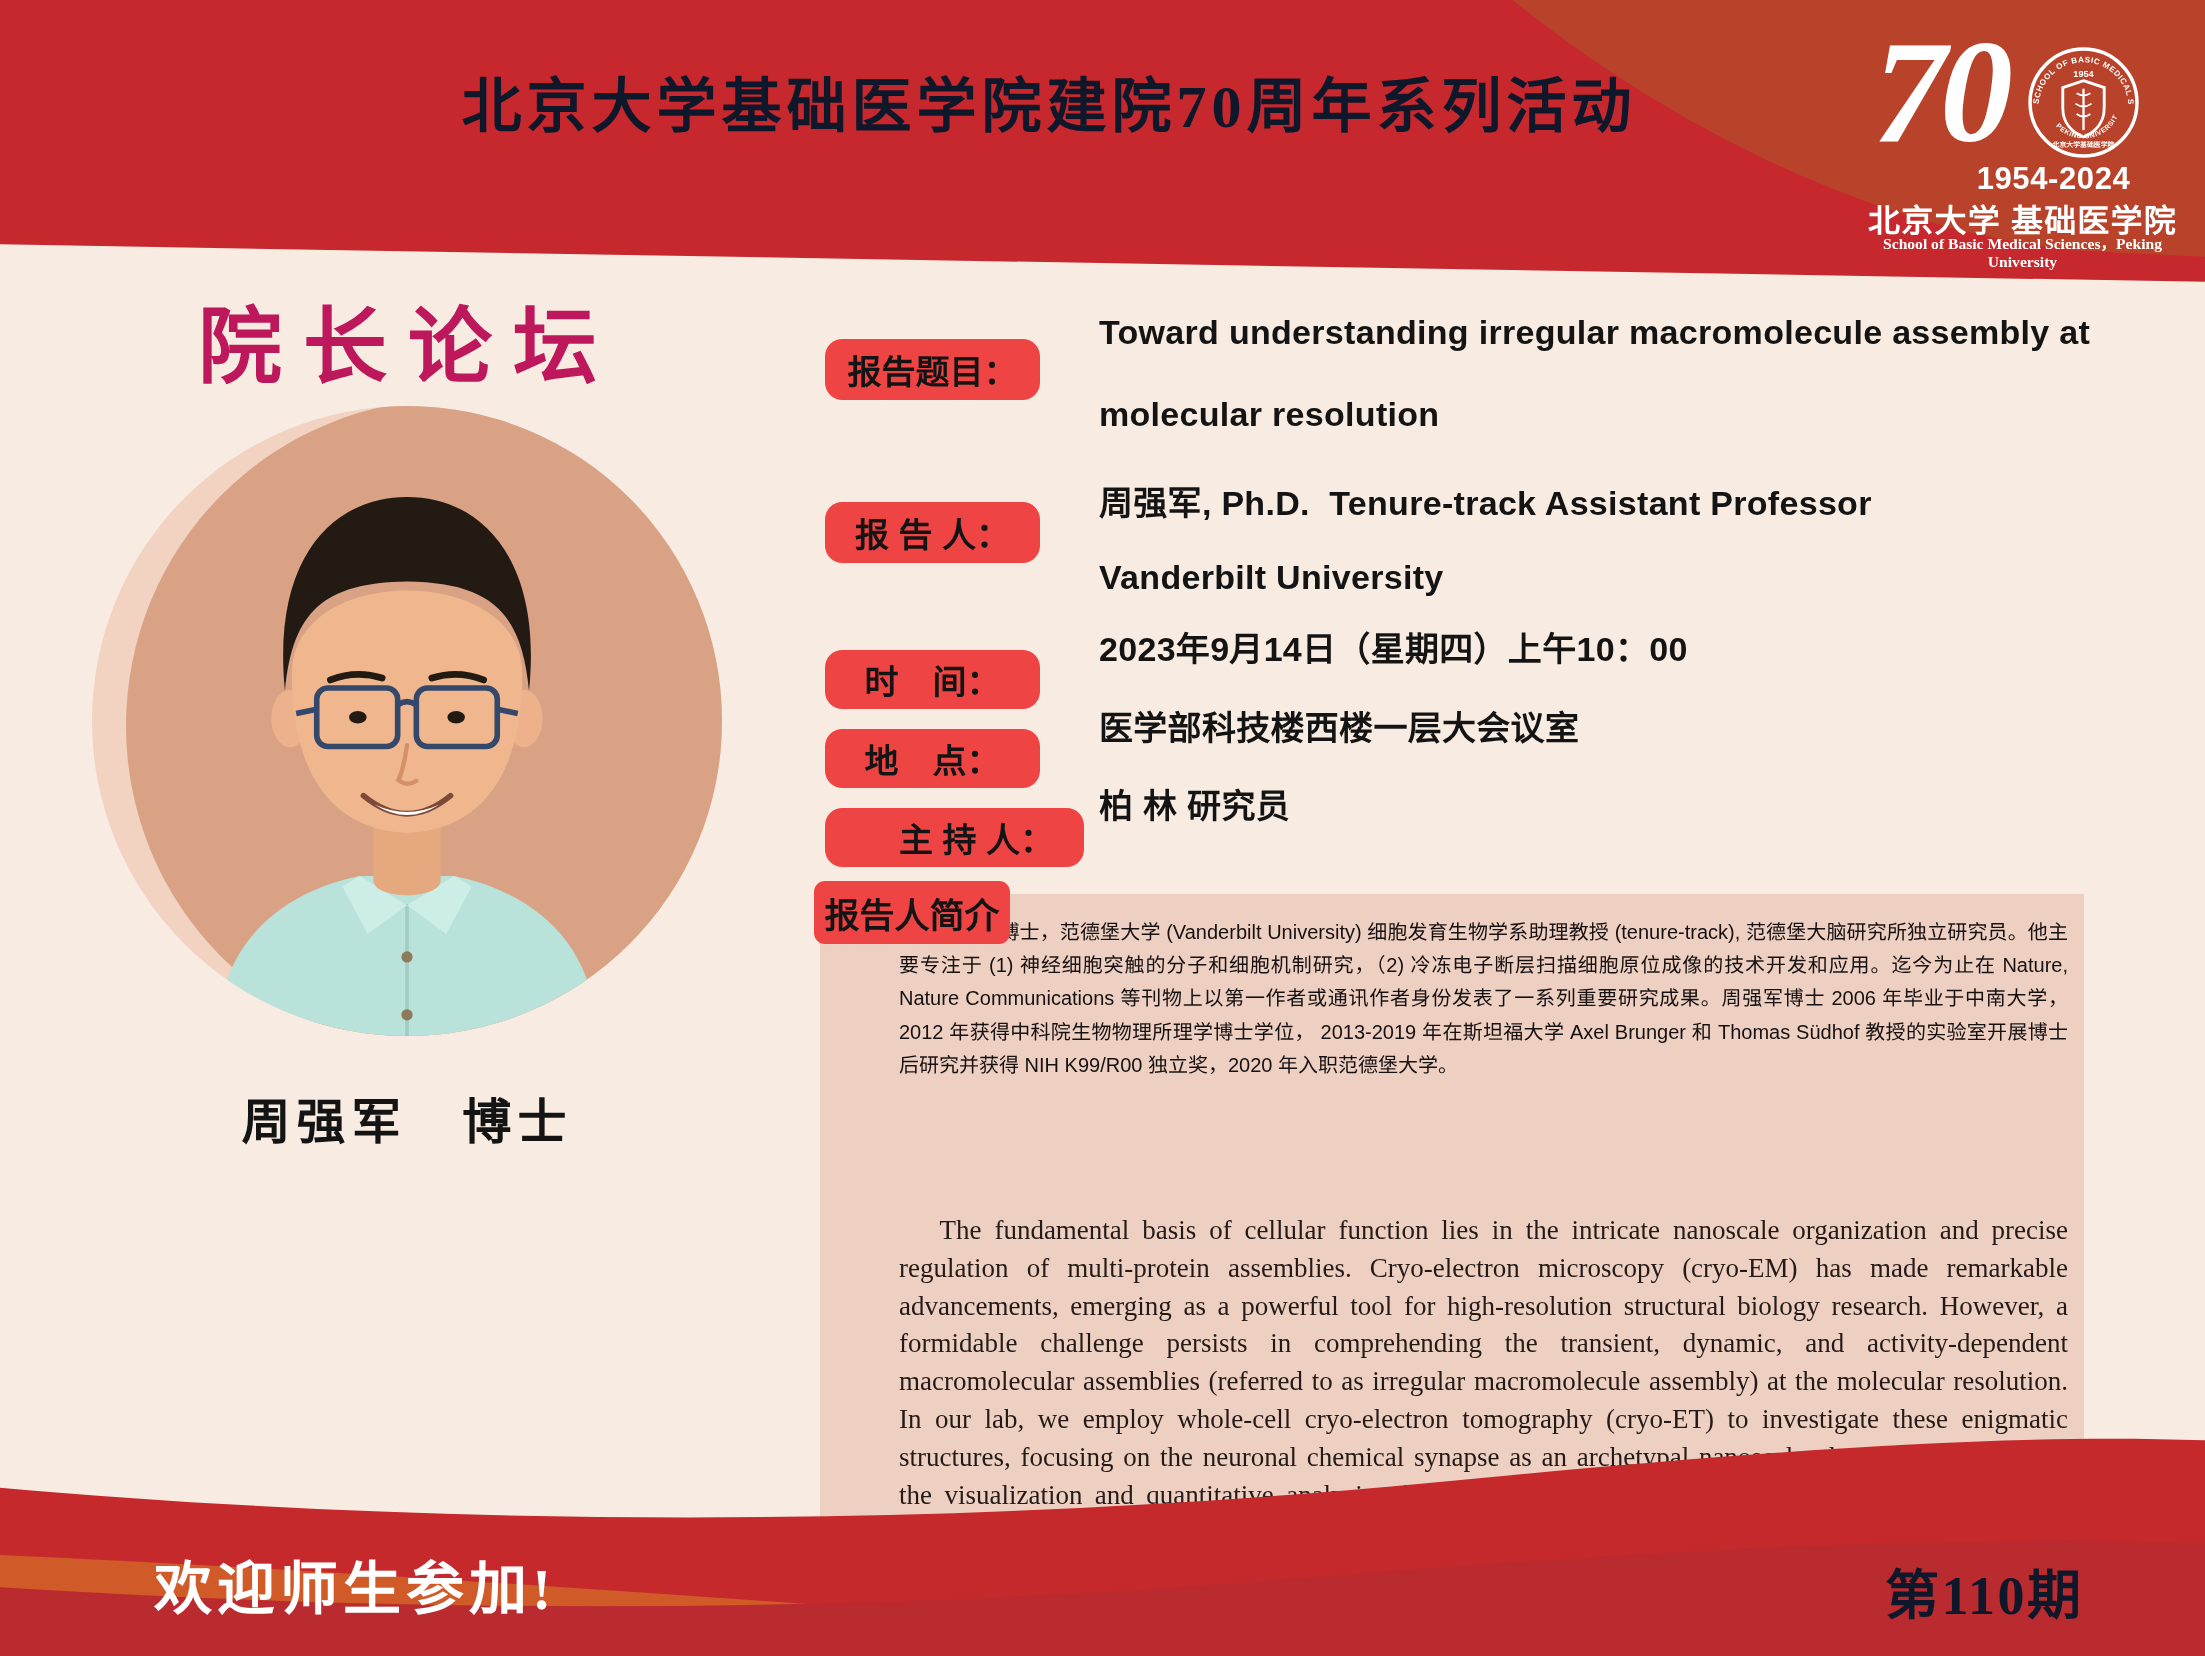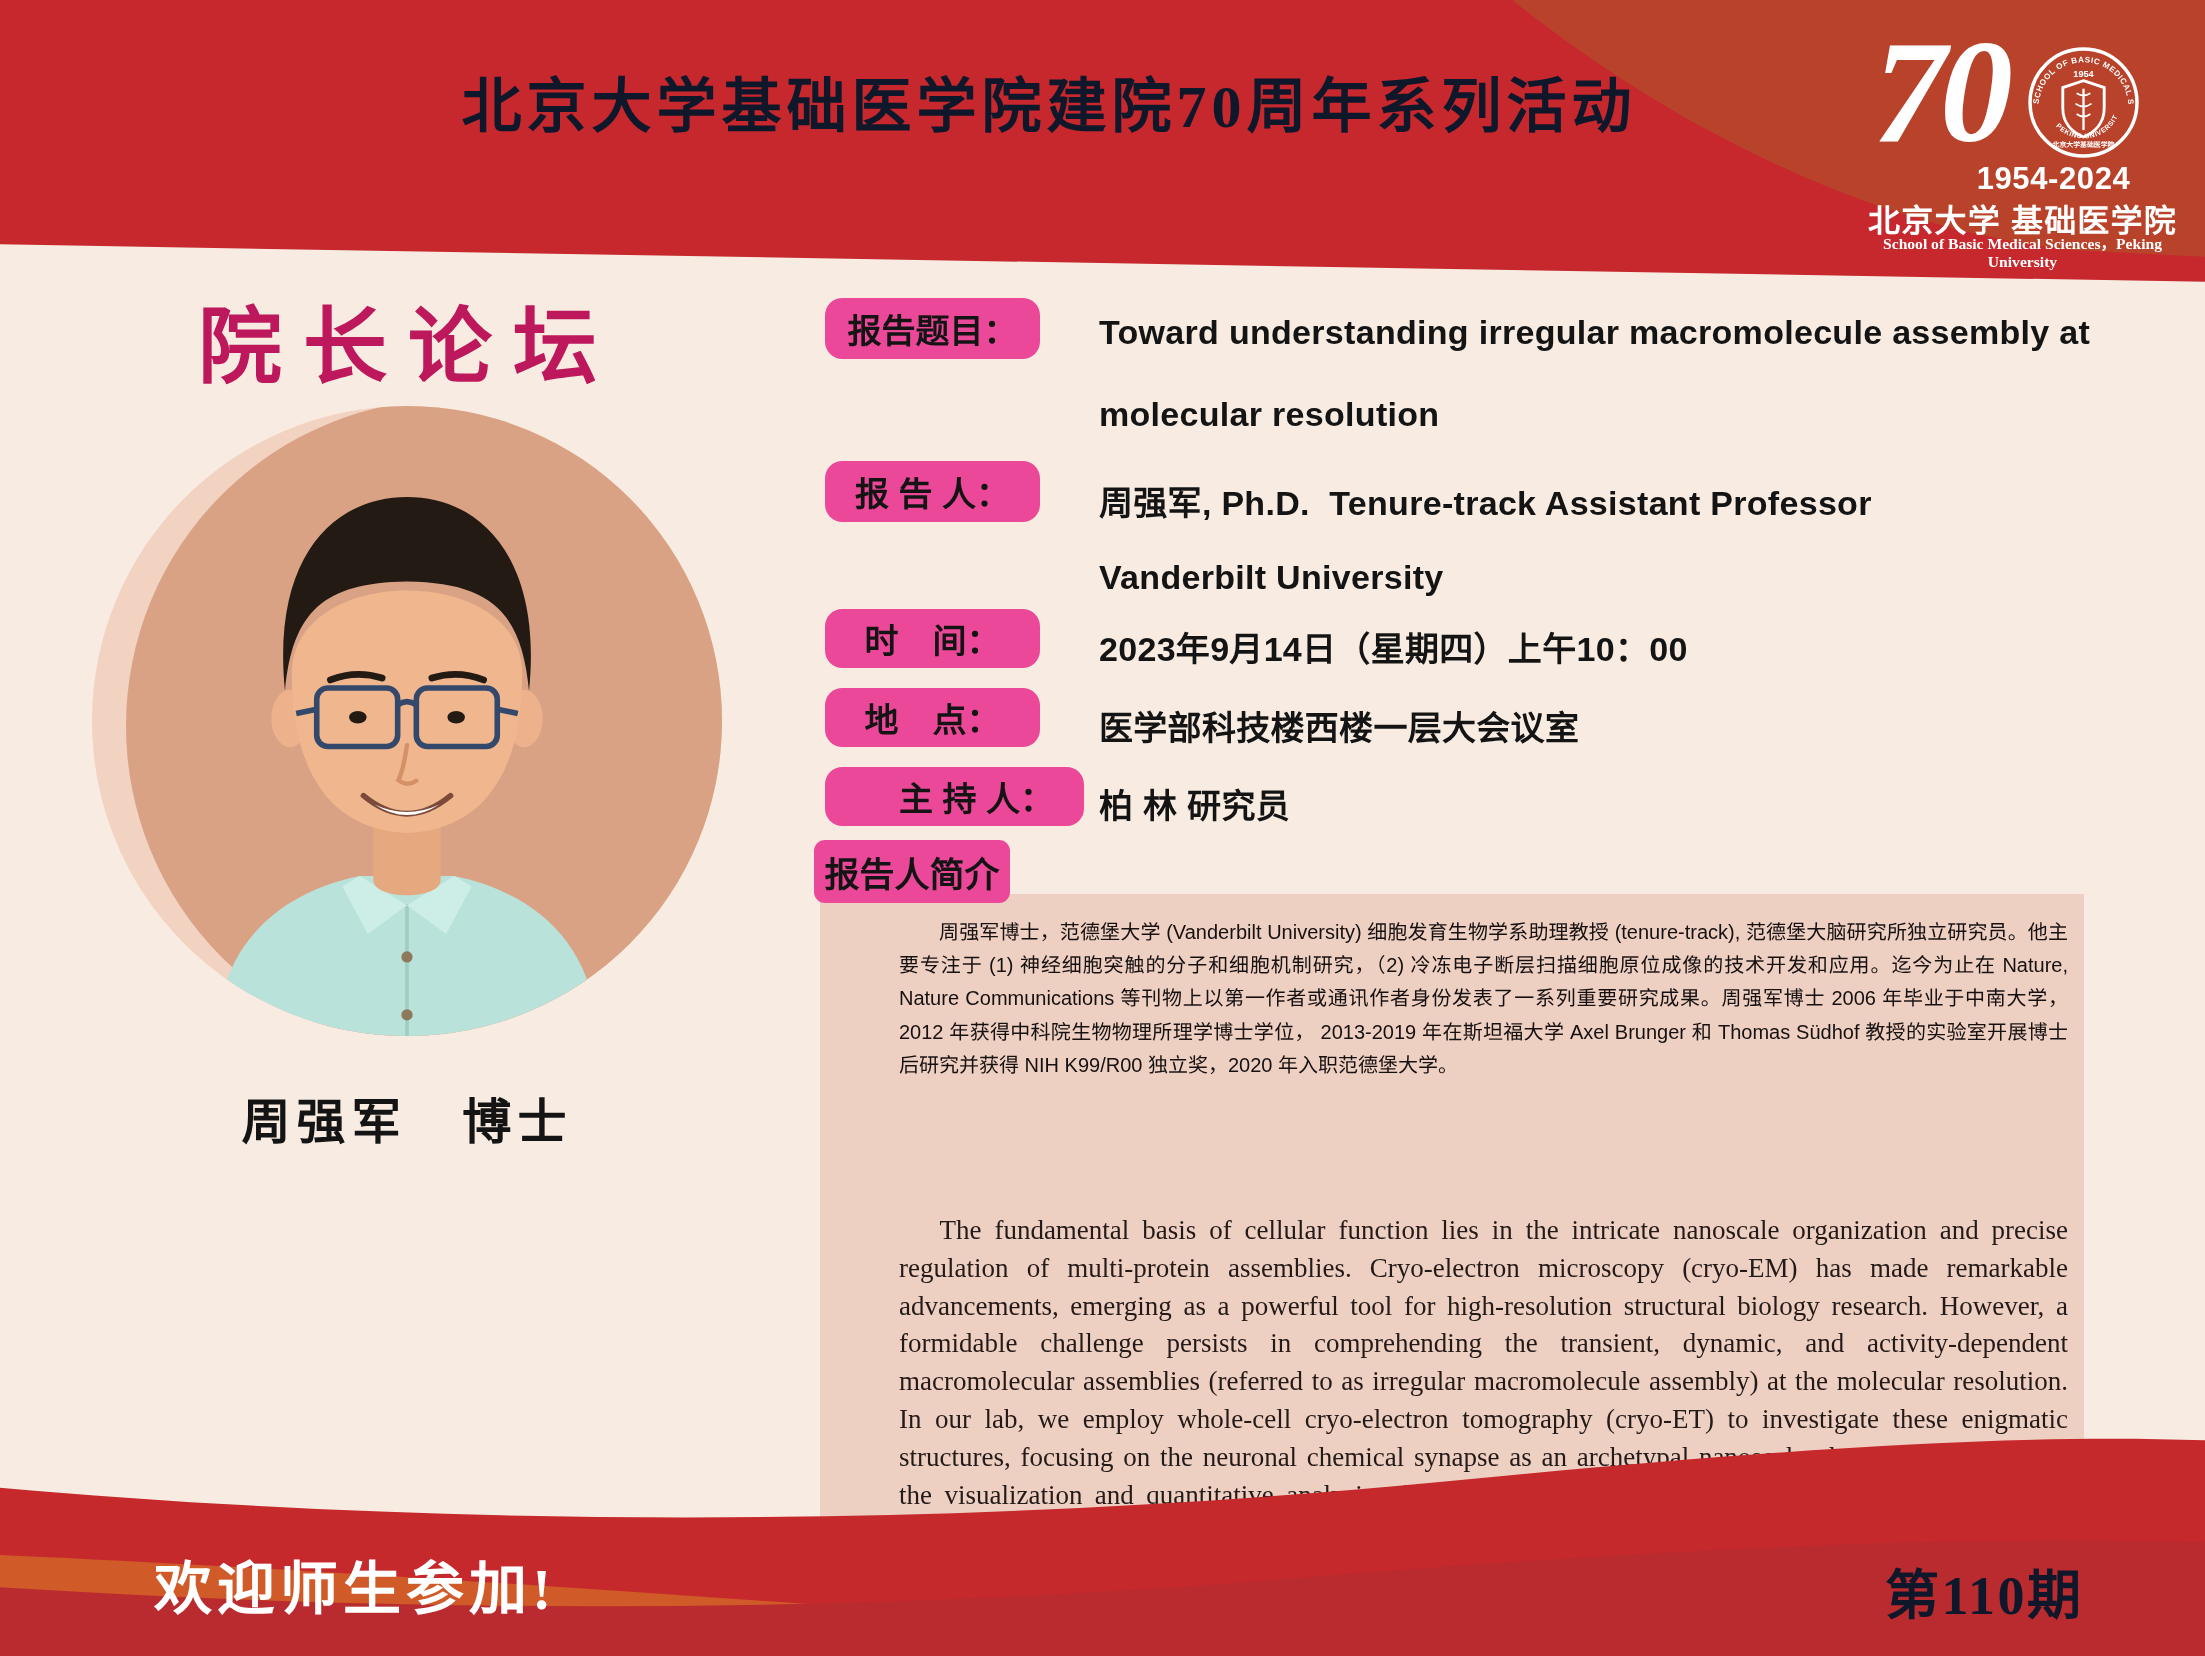--- a/index.html
+++ b/index.html
@@ -40,23 +40,23 @@
     position:absolute;left:34px;top:-7.5px;width:654px;height:654px;border-radius:50%;
     background:#d9a284;
   }
   .person{position:absolute;left:0;top:0;width:630px;height:630px;}
   .photo-name{
     position:absolute;left:92px;top:1082px;width:630px;z-index:2;text-align:center;
     font-size:49px;font-weight:bold;color:#141414;letter-spacing:6.2px;
   }
   
   .pill{
-    position:absolute;z-index:2;background:#ec4899;border-radius:17.4px;
+    position:absolute;z-index:2;background:#ef4444;border-radius:17.4px;
     display:flex;align-items:center;justify-content:center;
-    font-size:34px;font-weight:bold;color:#141414;white-space:pre;
+    font-size:34px;font-weight:bold;color:#141414;white-space:pre;margin-top:41px;
   }
   .pill-topic{left:825px;top:298px;width:215px;height:61px;}
   .pill-speaker{left:825px;top:461px;width:215px;height:61px;}
   .pill-time{left:825px;top:609px;width:215px;height:59px;}
   .pill-venue{left:825px;top:688px;width:215px;height:59px;}
   .pill-host{left:825px;top:767px;width:215px;height:59px;padding-left:44px;}
   .pill-bio{left:814px;top:840px;width:196px;height:63px;font-size:35px;border-radius:11px;z-index:3;}
   .val{
     position:absolute;left:1099px;z-index:2;font-size:34px;font-weight:bold;color:#141414;
     white-space:pre;letter-spacing:0.3px;

